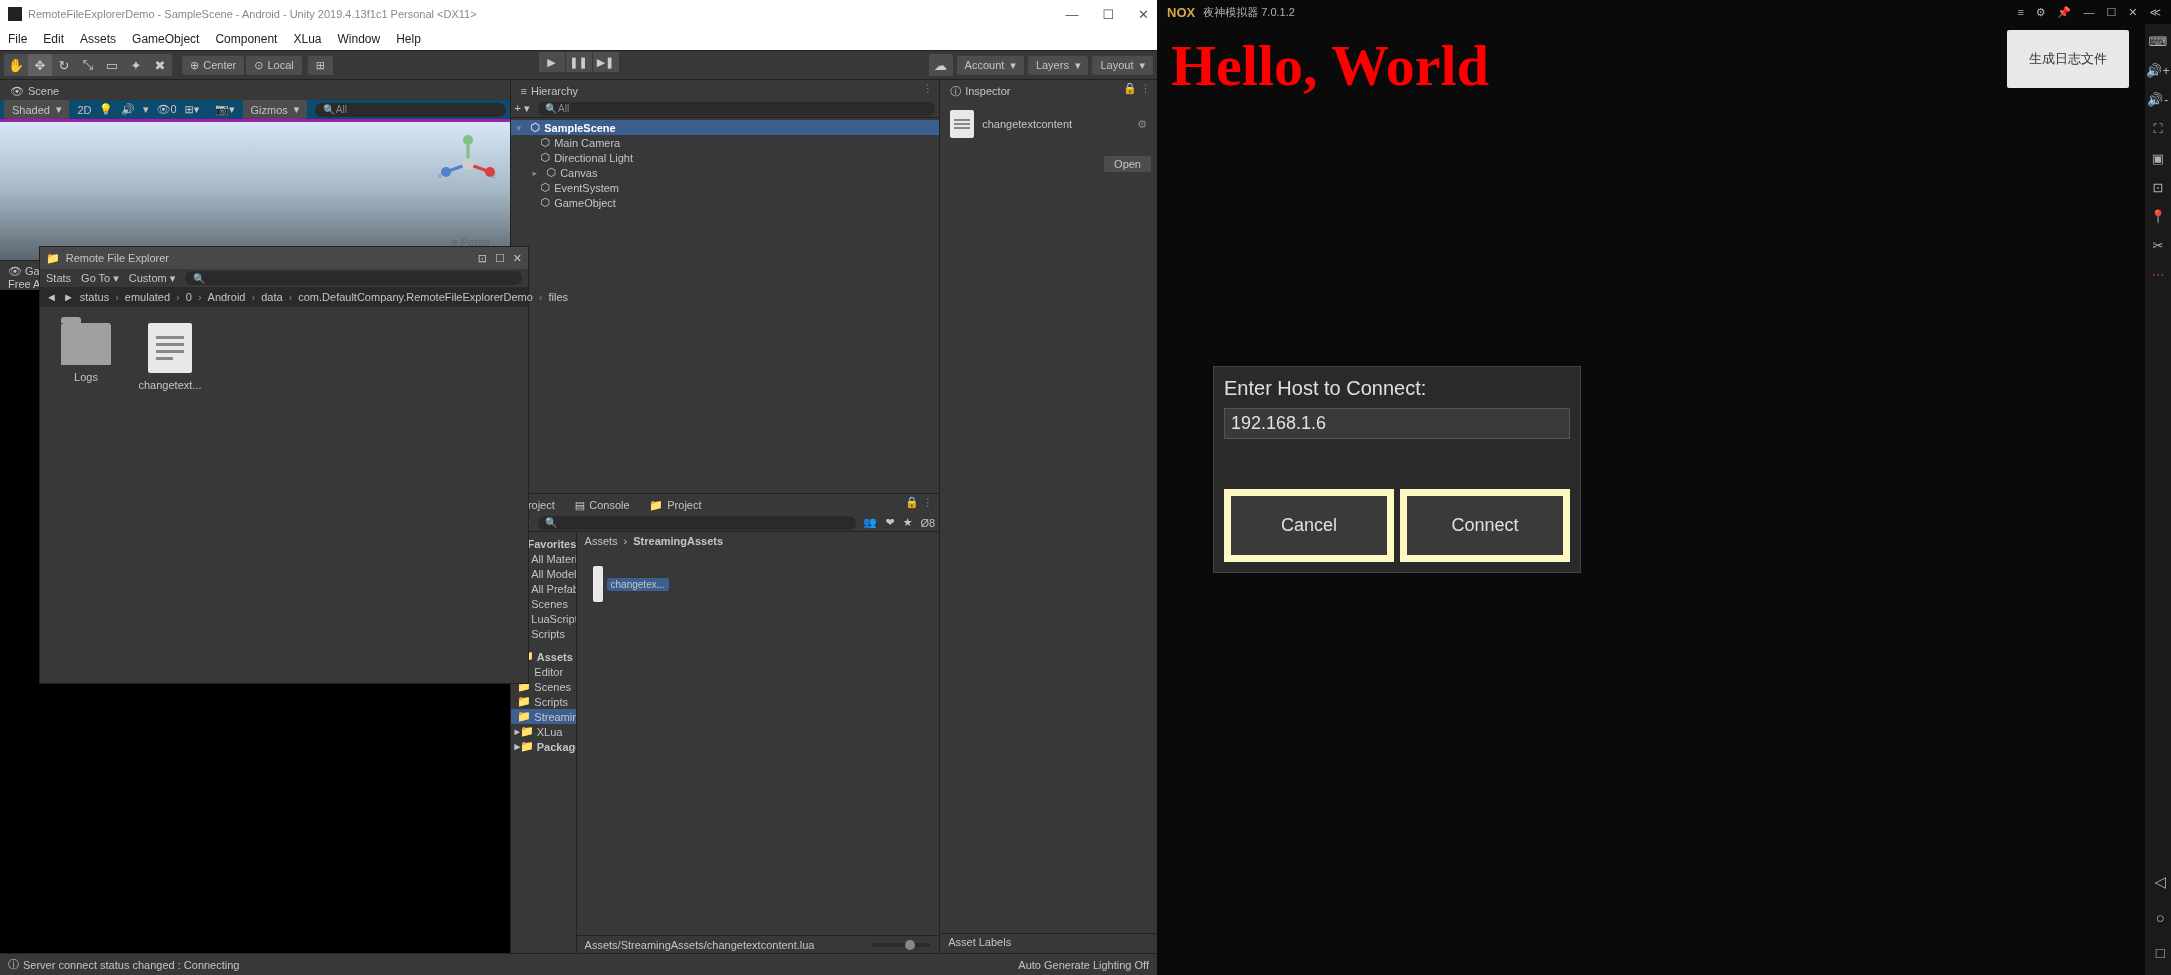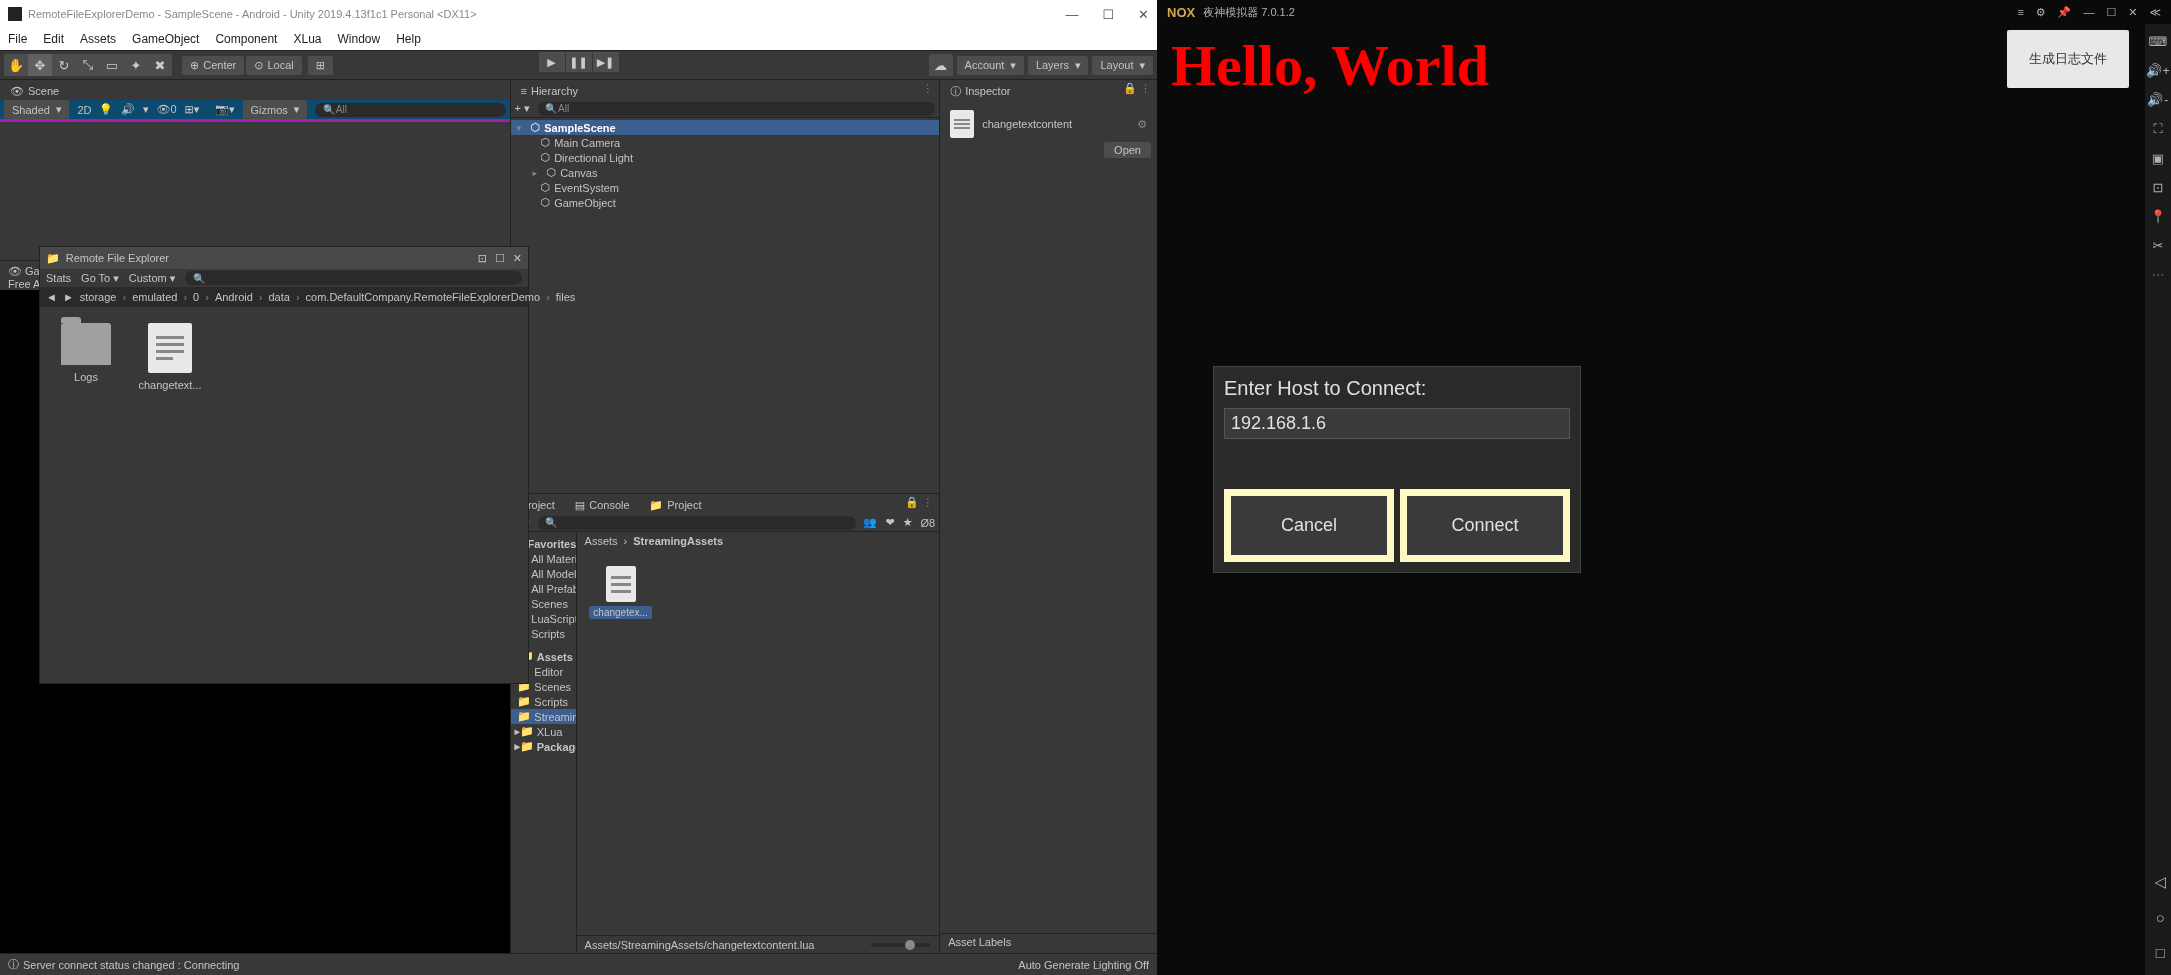--- a/index.html
+++ b/index.html
@@ -61,21 +61,21 @@
 .project-panel { height: 460px; display: flex; flex-direction: column; border-top: 1px solid #222; }
 .proj-tabs { height: 20px; display: flex; background: #383838; }
 .proj-body { flex: 1; display: flex; }
 .proj-tree { width: 66px; background: #383838; border-right: 1px solid #222; padding: 4px 0; color: #c4c4c4; font-size: 11px; overflow: hidden; }
 .proj-tree-item { padding: 1px 4px; white-space: nowrap; cursor: pointer; display: flex; align-items: center; gap: 3px; }
 .proj-tree-item.header { font-weight: bold; }
 .proj-tree-item.selected { background: #3d5f8f; }
 .proj-content { flex: 1; display: flex; flex-direction: column; }
 .proj-breadcrumb { height: 18px; display: flex; align-items: center; padding: 0 8px; color: #c4c4c4; font-size: 11px; gap: 6px; }
 .proj-files { flex: 1; padding: 16px; display: flex; gap: 16px; align-items: flex-start; }
-.proj-file-item { width: 56px; display: flex; flex-direction: column; align-items: center; gap: 4px; color: #c4c4c4; font-size: 10px; cursor: pointer; }
+.proj-file-item { width: 56px; display: flex; flex-direction: row; align-items: center; gap: 4px; color: #c4c4c4; font-size: 10px; cursor: pointer; }
 .proj-file-item.selected .label { background: #3d5f8f; padding: 1px 4px; border-radius: 2px; }
 .proj-footer { height: 18px; display: flex; align-items: center; justify-content: space-between; padding: 0 8px; color: #c4c4c4; font-size: 11px; background: #383838; border-top: 1px solid #222; }
 .slider-mini { width: 60px; height: 4px; background: #2a2a2a; border-radius: 2px; position: relative; }
 .slider-mini::after { content: ''; position: absolute; right: 16px; top: -3px; width: 10px; height: 10px; background: #888; border-radius: 50%; }
 
 .right-col { width: 218px; display: flex; flex-direction: column; border-left: 1px solid #222; background: #383838; }
 .inspector-body { flex: 1; padding: 6px; color: #c4c4c4; font-size: 11px; }
 .asset-row { display: flex; align-items: center; gap: 8px; padding: 4px; }
 .asset-thumb { width: 24px; height: 28px; background: #e8e8e8; border-radius: 2px; display: flex; flex-direction: column; justify-content: center; gap: 2px; padding: 6px 4px; }
 .asset-thumb .l { height: 2px; background: #888; }
@@ -171,20 +171,36 @@
           <span>2D</span>
           <span>💡</span>
           <span>🔊</span>
           <span>▾</span>
           <span>👁0</span>
           <span>⊞▾</span>
           <span style="margin-left:auto"></span>
           <span>📷▾</span>
           <span class="dropdown-btn"><span>Gizmos</span> ▾</span>
           <div class="search-mini" style="width:140px">🔍 <span>All</span></div>
+        </div>
+        <div class="scene-view">
+          <div class="gizmo">
+            <svg viewBox="0 0 60 60">
+              <line x1="30" y1="30" x2="52" y2="38" stroke="#d94040" stroke-width="3"></line>
+              <line x1="30" y1="30" x2="30" y2="6" stroke="#80c080" stroke-width="3"></line>
+              <line x1="30" y1="30" x2="8" y2="38" stroke="#5080d0" stroke-width="3"></line>
+              <circle cx="52" cy="38" r="5" fill="#d94040"></circle>
+              <circle cx="30" cy="6" r="5" fill="#80c080"></circle>
+              <circle cx="8" cy="38" r="5" fill="#5080d0"></circle>
+              <circle cx="30" cy="30" r="6" fill="#ccc"></circle>
+              <text x="0" y="44" font-size="7" fill="#888">x</text>
+              <text x="54" y="44" font-size="7" fill="#888">z</text>
+            </svg>
+          </div>
+          <div class="persp">≡ <span>Persp</span></div>
         </div>
       </div>
       <div class="game-strip">
         <span>👁 <span>Game</span></span><br>
         <span>Free Aspe</span>
       </div>
       <div class="black-area"></div>
     </div>
 
     <div class="center-col">
@@ -275,21 +291,21 @@
       <div class="inspector-body">
         <div class="asset-row">
           <div class="asset-thumb">
             <div class="l"></div>
               <div class="l"></div>
               <div class="l"></div>
           </div>
           <span>changetextcontent</span>
           <span style="margin-left:auto;color:#888">⚙</span>
         </div>
-        <div style="text-align:right;margin-top:2px">
+        <div style="text-align:right;margin-top:16px">
           <span class="open-btn">Open</span>
         </div>
       </div>
       <div class="asset-labels">Asset Labels</div>
     </div>
   </div>
 
   <div class="status-bar">
     <span>ⓘ</span>
     <span style="margin-left:4px">Server connect status changed : Connecting</span>
@@ -308,21 +324,21 @@
     </div>
     <div class="rfe-toolbar">
       <span>Stats</span>
       <span><span>Go To</span> ▾</span>
       <span><span>Custom</span> ▾</span>
       <div class="search-mini" style="width:200px;margin-left:auto">🔍</div>
     </div>
     <div class="rfe-breadcrumb">
       <span>◄</span>
       <span>►</span>
-      <span>storage</span>
+      <span>status</span>
         <span class="sep">›</span>
       <span>emulated</span>
         <span class="sep">›</span>
       <span>0</span>
         <span class="sep">›</span>
       <span>Android</span>
         <span class="sep">›</span>
       <span>data</span>
         <span class="sep">›</span>
       <span>com.DefaultCompany.RemoteFileExplorerDemo</span>

